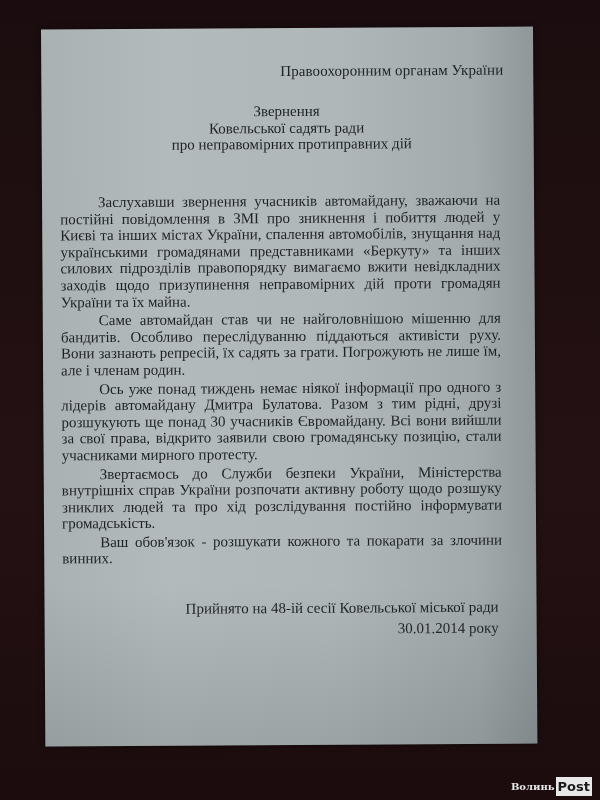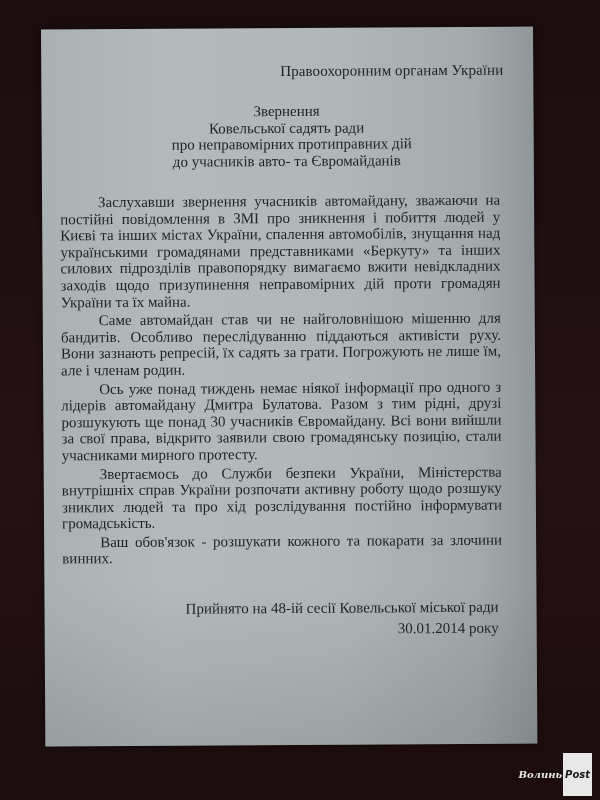--- a/index.html
+++ b/index.html
@@ -76,42 +76,40 @@
     .watermark {
       position: absolute;
       right: 8px;
       bottom: 4px;
       display: flex;
       align-items: center;
       font-family: "DejaVu Serif", serif;
       font-size: 10px;
       font-weight: bold;
       color: #e8e8e8;
-      font-style: italic;
     }
     .watermark .post {
       background: #e8e8e8;
       color: #1a1a1a;
-      padding: 16px 2px;
+      padding: 2px 2px;
       margin-left: 1px;
       font-family: "DejaVu Sans", sans-serif;
-      font-size: 10px;
+      font-size: 13px;
     }
   </style>
 </head>
 <body>
 
 <div class="paper">
   <div class="addressee">Правоохоронним органам України</div>
 
   <div class="title-block">
     <div>Звернення</div>
     <div>Ковельської садять ради</div>
     <div>про неправомірних протиправних дій</div>
-    <div>до учасників авто- та Євромайданів</div>
   </div>
 
   <div class="body">
     <p>Заслухавши звернення учасників автомайдану, зважаючи на постійні повідомлення в ЗМІ про зникнення і побиття людей у Києві та інших містах України, спалення автомобілів, знущання над українськими громадянами представниками «Беркуту» та інших силових підрозділів правопорядку вимагаємо вжити невідкладних заходів щодо призупинення неправомірних дій проти громадян України та їх майна.</p>
     <p>Саме автомайдан став чи не найголовнішою мішенню для бандитів. Особливо переслідуванню піддаються активісти руху. Вони зазнають репресій, їх садять за грати. Погрожують не лише їм, але і членам родин.</p>
     <p>Ось уже понад тиждень немає ніякої інформації про одного з лідерів автомайдану Дмитра Булатова. Разом з тим рідні, друзі розшукують ще понад 30 учасників Євромайдану. Всі вони вийшли за свої права, відкрито заявили свою громадянську позицію, стали учасниками мирного протесту.</p>
     <p>Звертаємось до Служби безпеки України, Міністерства внутрішніх справ України розпочати активну роботу щодо розшуку зниклих людей та про хід розслідування постійно інформувати громадськість.</p>
     <p>Ваш обов'язок - розшукати кожного та покарати за злочини винних.</p>
   </div>
 

